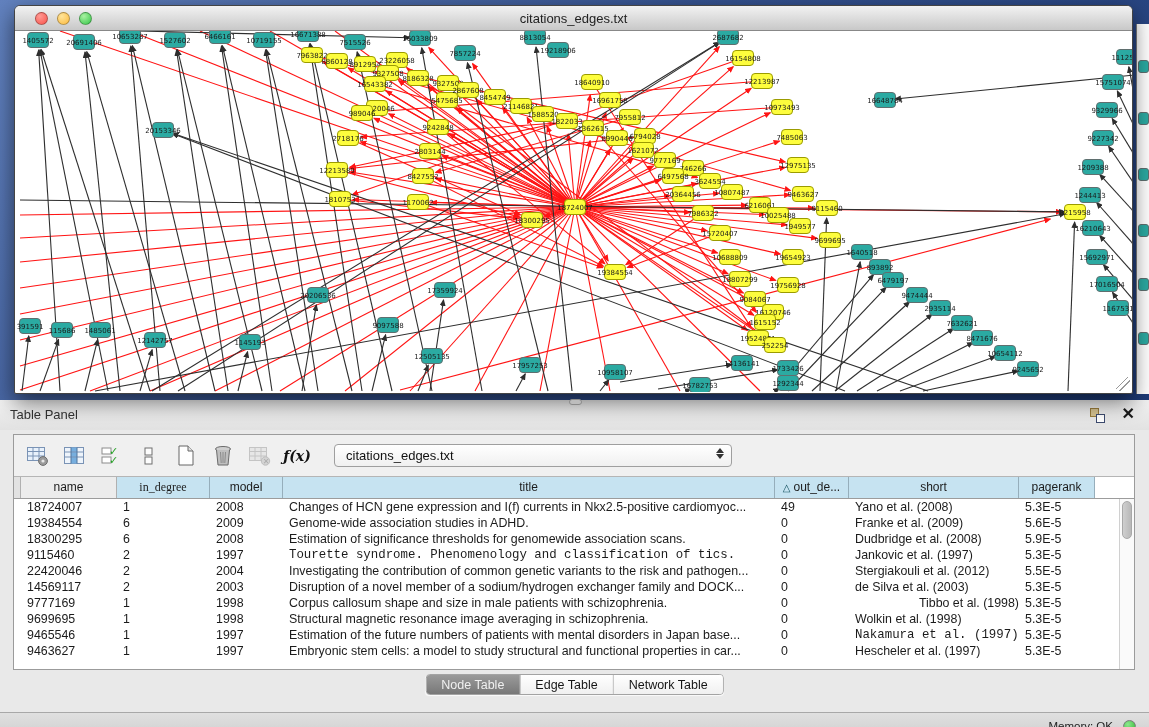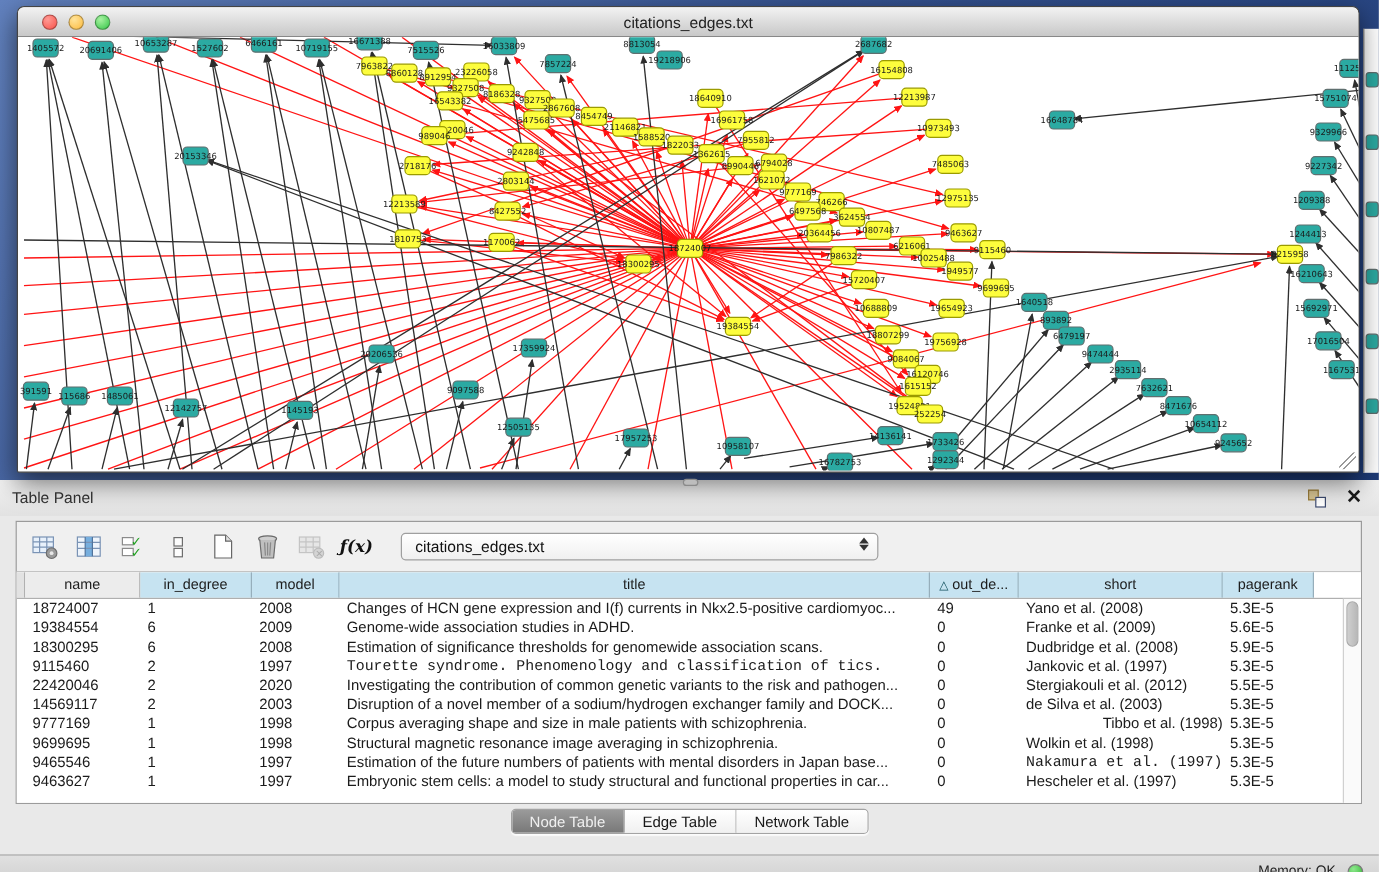--- a/index.html
+++ b/index.html
@@ -799,21 +799,21 @@
             <i class="up"></i>
             <i class="dn"></i>
           </span>
       </div>
     </div>
 
     <div class="tablewrap">
       <div class="thead" id="thead">
           <div class="th gutter" style="width: 7px;"></div>
           <div class="th namecol" style="width: 96px;">name</div>
-          <div class="th" style="width: 93px;">in_degree</div>
+          <div class="th" style="width: 93px; font-family: Liberation Serif, serif;">in_degree</div>
           <div class="th" style="width: 73px;">model</div>
           <div class="th" style="width: 492px;">title</div>
           <div class="th" style="width: 74px;"><span class="sort">△</span>out_de...</div>
           <div class="th" style="width: 170px;">short</div>
           <div class="th" style="width: 76px;">pagerank</div>
           <div class="th filler" style="flex: 1 1 0%;"></div>
         </div>
       <div class="tbody" id="tbody">
           <div class="tr">
             <div class="td" style="width: 7px; padding: 0px;"></div>
@@ -852,42 +852,42 @@
             <div class="td" style="width: 73px;">1997</div>
             <div class="td" style="width: 492px; font-family: Liberation Mono, monospace;">Tourette syndrome. Phenomenology and classification of tics.</div>
             <div class="td" style="width: 74px;">0</div>
             <div class="td" style="width: 170px;">Jankovic et al. (1997)</div>
             <div class="td" style="width: 76px;">5.3E-5</div>
           </div>
           <div class="tr">
             <div class="td" style="width: 7px; padding: 0px;"></div>
             <div class="td" style="width: 96px;">22420046</div>
             <div class="td" style="width: 93px;">2</div>
-            <div class="td" style="width: 73px;">2020</div>
+            <div class="td" style="width: 73px;">2004</div>
             <div class="td" style="width: 492px;">Investigating the contribution of common genetic variants to the risk and pathogen...</div>
             <div class="td" style="width: 74px;">0</div>
             <div class="td" style="width: 170px;">Stergiakouli et al. (2012)</div>
             <div class="td" style="width: 76px;">5.5E-5</div>
           </div>
           <div class="tr">
             <div class="td" style="width: 7px; padding: 0px;"></div>
             <div class="td" style="width: 96px;">14569117</div>
             <div class="td" style="width: 93px;">2</div>
             <div class="td" style="width: 73px;">2003</div>
             <div class="td" style="width: 492px;">Disruption of a novel member of a sodium/hydrogen exchanger family and DOCK...</div>
             <div class="td" style="width: 74px;">0</div>
             <div class="td" style="width: 170px;">de Silva et al. (2003)</div>
             <div class="td" style="width: 76px;">5.3E-5</div>
           </div>
           <div class="tr">
             <div class="td" style="width: 7px; padding: 0px;"></div>
             <div class="td" style="width: 96px;">9777169</div>
             <div class="td" style="width: 93px;">1</div>
             <div class="td" style="width: 73px;">1998</div>
-            <div class="td" style="width: 492px;">Corpus averaging shape and size in male patients with schizophrenia.</div>
+            <div class="td" style="width: 492px;">Corpus callosum shape and size in male patients with schizophrenia.</div>
             <div class="td" style="width: 74px;">0</div>
             <div class="td" style="width: 170px; text-align: right;">Tibbo et al. (1998)</div>
             <div class="td" style="width: 76px;">5.3E-5</div>
           </div>
           <div class="tr">
             <div class="td" style="width: 7px; padding: 0px;"></div>
             <div class="td" style="width: 96px;">9699695</div>
             <div class="td" style="width: 93px;">1</div>
             <div class="td" style="width: 73px;">1998</div>
             <div class="td" style="width: 492px;">Structural magnetic resonance image averaging in schizophrenia.</div>

